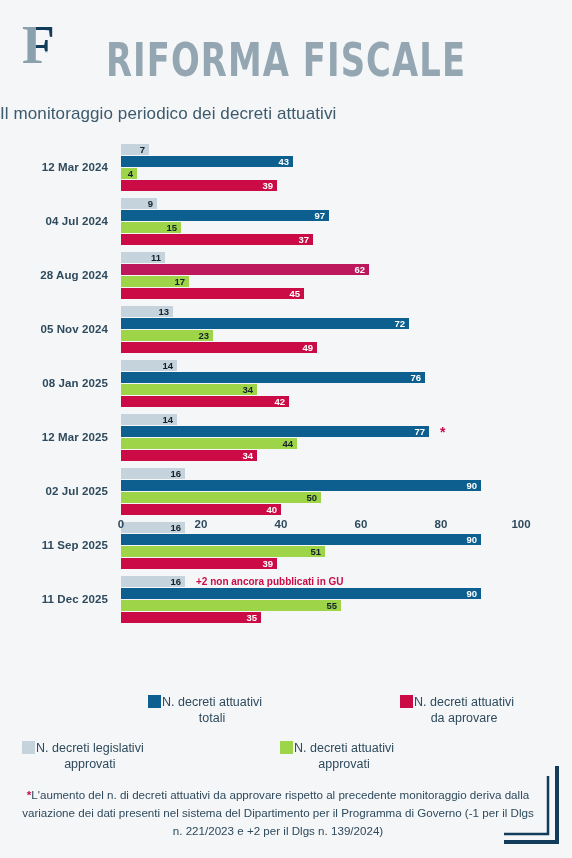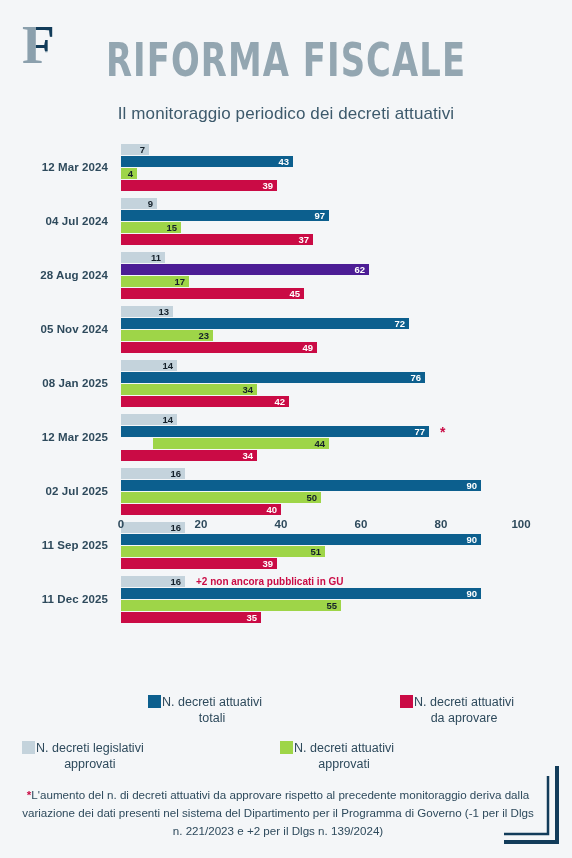--- a/index.html
+++ b/index.html
@@ -72,21 +72,20 @@
     color: #93a6b1;
     transform: scaleX(0.72);
     transform-origin: center;
     white-space: nowrap;
   }
   #subtitle {
     position: absolute;
     left: 0;
     right: 0;
     top: 104px;
-    text-align: center;
     font-size: 17px;
     color: #3d5a6c;
     letter-spacing: 0.1px;
   }
 
   
   #chart {
     position: absolute;
     left: 0;
     top: 138px;
@@ -287,21 +286,21 @@
           <span class="bar-value">37</span>
         </div>
       </div>
     </div>
     <div class="row" style="top: 110px;">
       <div class="row-label">28 Aug 2024</div>
       <div class="bars">
         <div class="bar legis" style="width: 44px; background: rgb(196, 211, 220);">
           <span class="bar-value">11</span>
         </div>
-        <div class="bar totali" style="width: 248px; background: #4c1d95;">
+        <div class="bar totali" style="width: 248px; background: #be185d;">
           <span class="bar-value">62</span>
         </div>
         <div class="bar appr" style="width: 68px; background: rgb(158, 213, 72);">
           <span class="bar-value">17</span>
         </div>
         <div class="bar daappr" style="width: 183px; background: rgb(202, 11, 69); text-decoration: underline;">
           <span class="bar-value">45</span>
         </div>
       </div>
     </div>
@@ -341,21 +340,21 @@
     </div>
     <div class="row" style="top: 272px;">
       <div class="row-label">12 Mar 2025</div>
       <div class="bars">
         <div class="bar legis" style="width: 56px; background: rgb(196, 211, 220);">
           <span class="bar-value">14</span>
         </div>
         <div class="bar totali" style="width: 308px; background: rgb(12, 95, 142);">
           <span class="bar-value">77</span>
         </div>
-        <div class="bar appr" style="width: 176px; background: rgb(158, 213, 72); margin-left: 32px;">
+        <div class="bar appr" style="width: 176px; background: rgb(158, 213, 72);">
           <span class="bar-value">44</span>
         </div>
         <div class="bar daappr" style="width: 136px; background: rgb(202, 11, 69);">
           <span class="bar-value">34</span>
         </div>
         <div class="row-star" style="left: 319px;">*</div>
       </div>
     </div>
     <div class="row" style="top: 326px;">
       <div class="row-label">02 Jul 2025</div>

